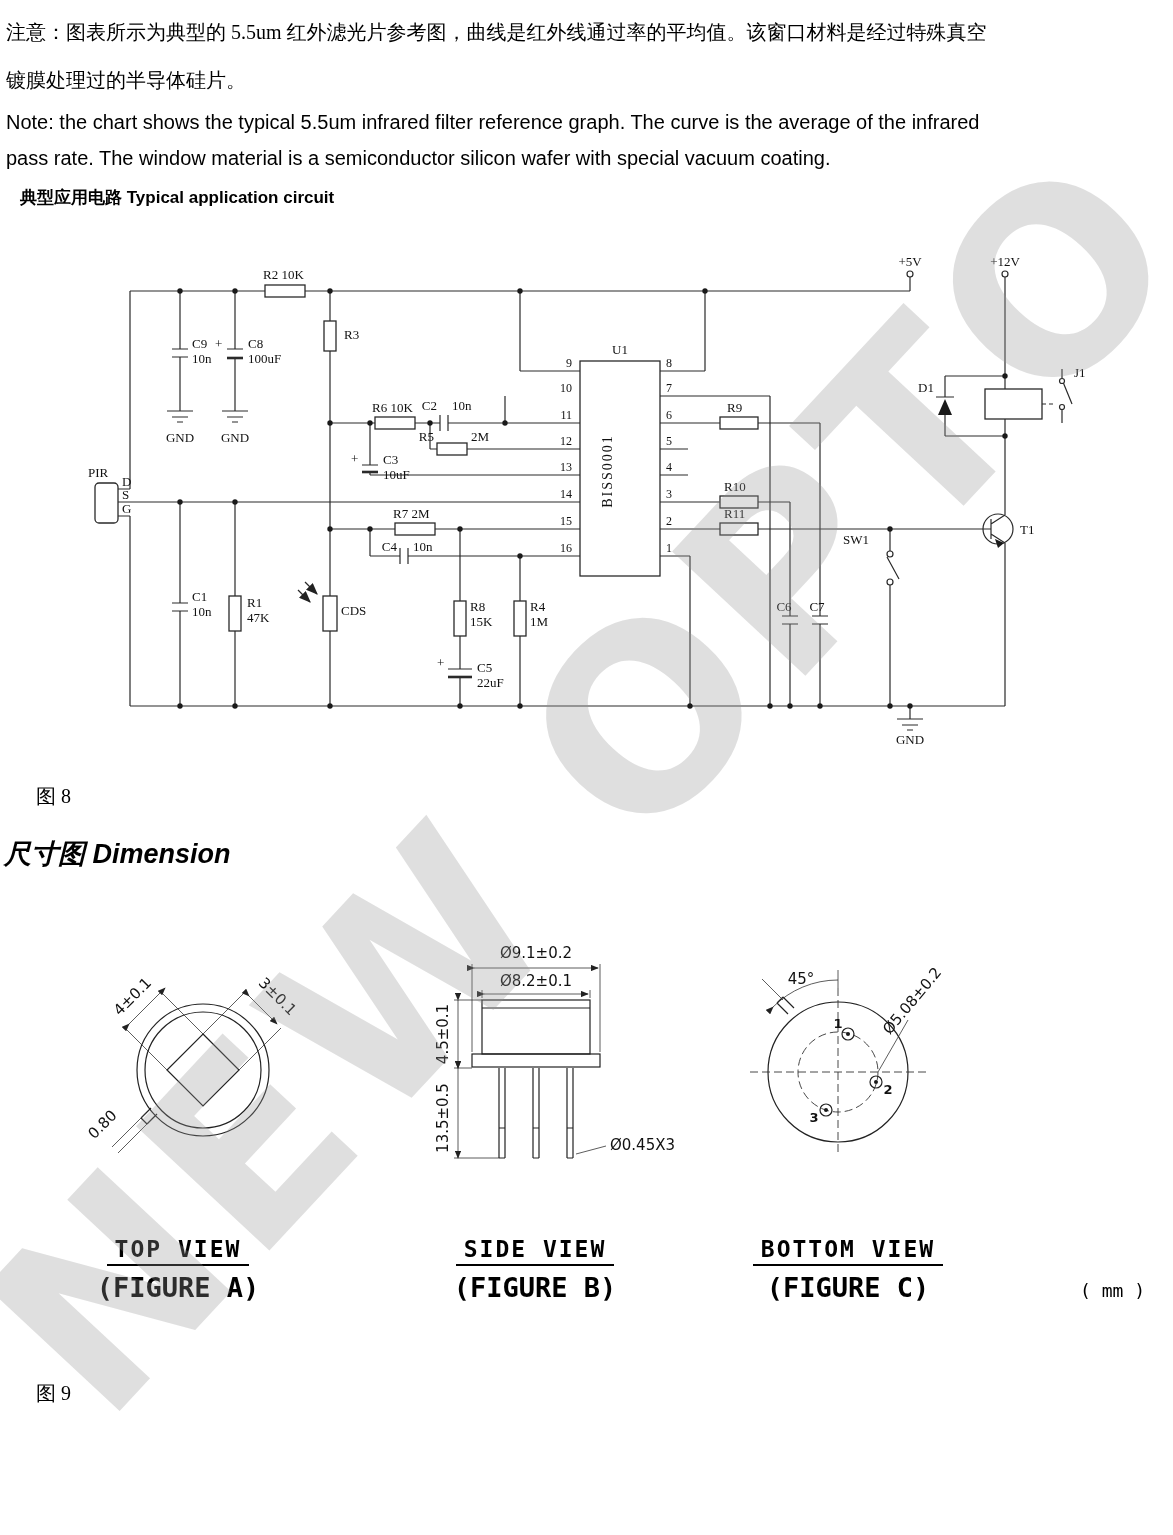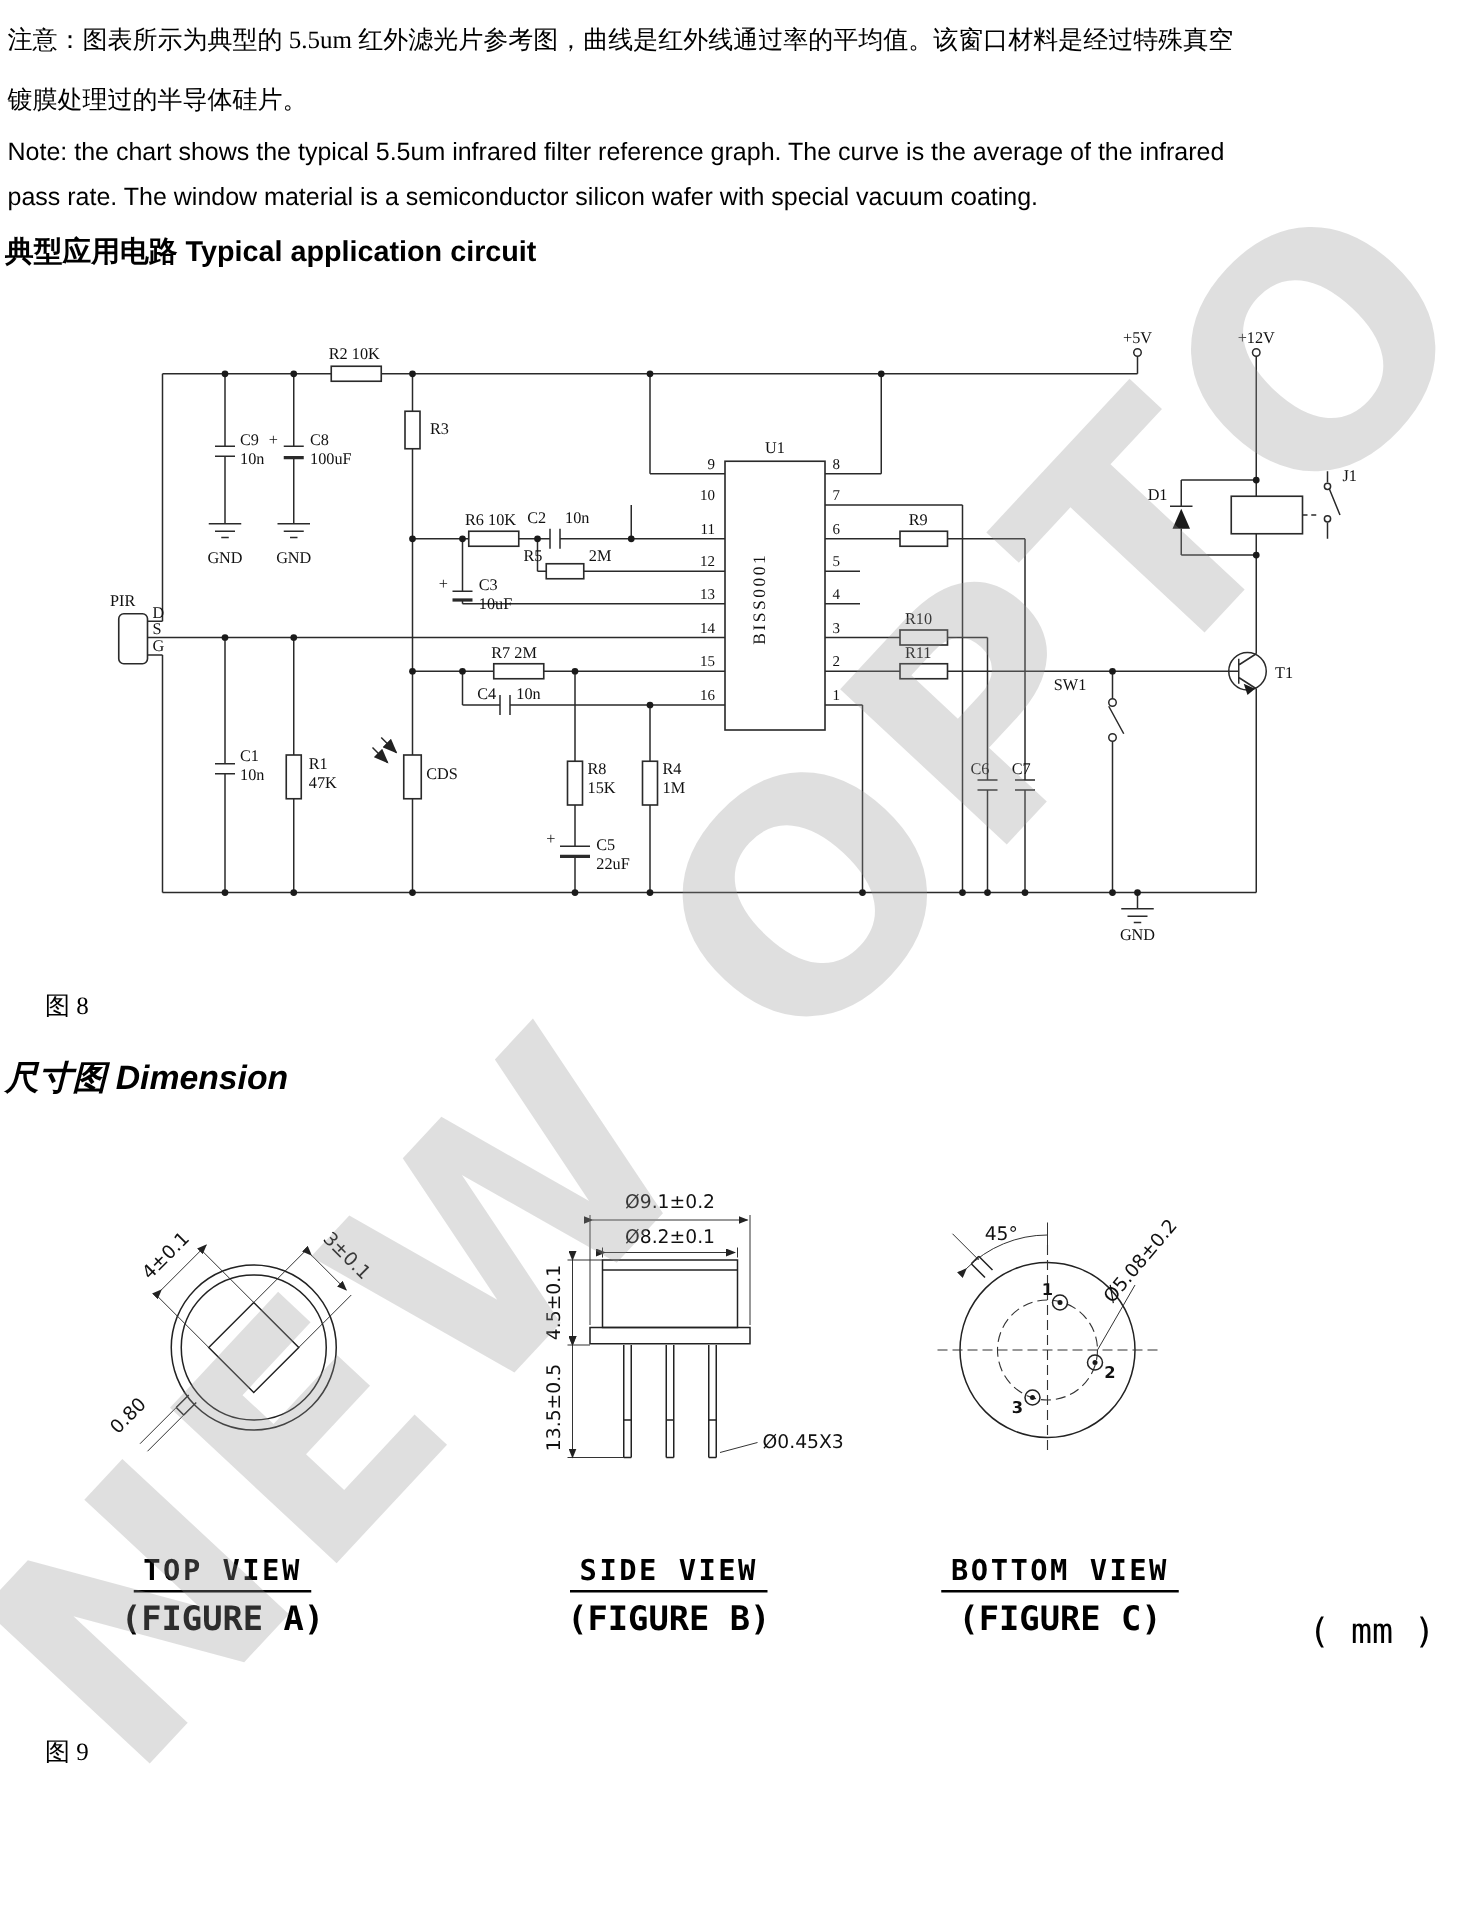--- a/index.html
+++ b/index.html
@@ -1,21 +1,21 @@
 <!DOCTYPE html>
 <html lang="zh"><head>
 <meta charset="utf-8">
 <style>
   html,body{margin:0;padding:0;background:#fff;}
   .page{position:relative;width:1173px;height:1535px;background:#fff;color:#000;overflow:hidden;
         font-family:"Liberation Sans",sans-serif;}
   .note{padding:8px 10px 0 6px;}
   .note .cn{font:20px/48px "Liberation Serif","DejaVu Serif",serif;}
   .note .en{font:20px/36px "Liberation Sans",sans-serif;}
-  .h1{font-weight:bold;font-size:23px;margin:10px 0 0 4px;font-family:"Liberation Sans",sans-serif;}
+  .h1{font-weight:bold;font-size:17px;margin:10px 0 0 20px;font-family:"Liberation Sans",sans-serif;}
   .h1 .cnp{font-family:"Liberation Sans",sans-serif;}
   .h2{font-weight:bold;font-size:27px;margin:26px 0 0 4px;font-style:italic;}
   .cap{text-align:left;font:20px "Liberation Serif",serif;margin-top:2px;padding-left:36px;}
   .cap9{margin-top:18px;}
 
   
   svg.cir{display:block;margin-top:2px;}
   svg.cir .w{fill:none;stroke:#2a2a2a;stroke-width:1.2;}
   svg.cir .thick{stroke-width:2.6;}
   svg.cir .dashw{stroke-dasharray:4 3;}
@@ -34,21 +34,21 @@
   svg.dim .thin{fill:none;stroke:#333;stroke-width:0.8;}
   svg.dim .dash{fill:none;stroke:#333;stroke-width:0.9;stroke-dasharray:8 4;}
   svg.dim text{fill:#111;stroke:none;font:15px "DejaVu Sans",sans-serif;}
   svg.dim text.pinnum{font-weight:bold;font-size:13px;}
   svg.dim .pinfill{fill:#1a1a1a;stroke:none;}
   .fig-label{position:absolute;top:334px;text-align:center;
              font-family:"DejaVu Sans Mono","Liberation Mono",monospace;}
   .fig-title{display:inline-block;font-size:23px;font-weight:bold;letter-spacing:2px;
              border-bottom:2px solid #000;padding:0 8px 2px;}
   .fig-sub{font-size:27px;font-weight:bold;margin-top:6px;}
-  .unit{position:absolute;left:1047px;top:378px;font-size:28px;
+  .unit{position:absolute;left:1080px;top:378px;font-size:18px;
         font-family:"DejaVu Sans Mono","Liberation Mono",monospace;}
 
   .wm{position:absolute;left:50%;top:51%;transform:translate(-50%,-50%) rotate(-47deg);
       font:bold 250px "DejaVu Sans",sans-serif;letter-spacing:0.04em;
       color:rgba(148,148,148,0.30);white-space:nowrap;pointer-events:none;z-index:9;}
 </style>
 </head>
 <body>
 
 <div class="page">

